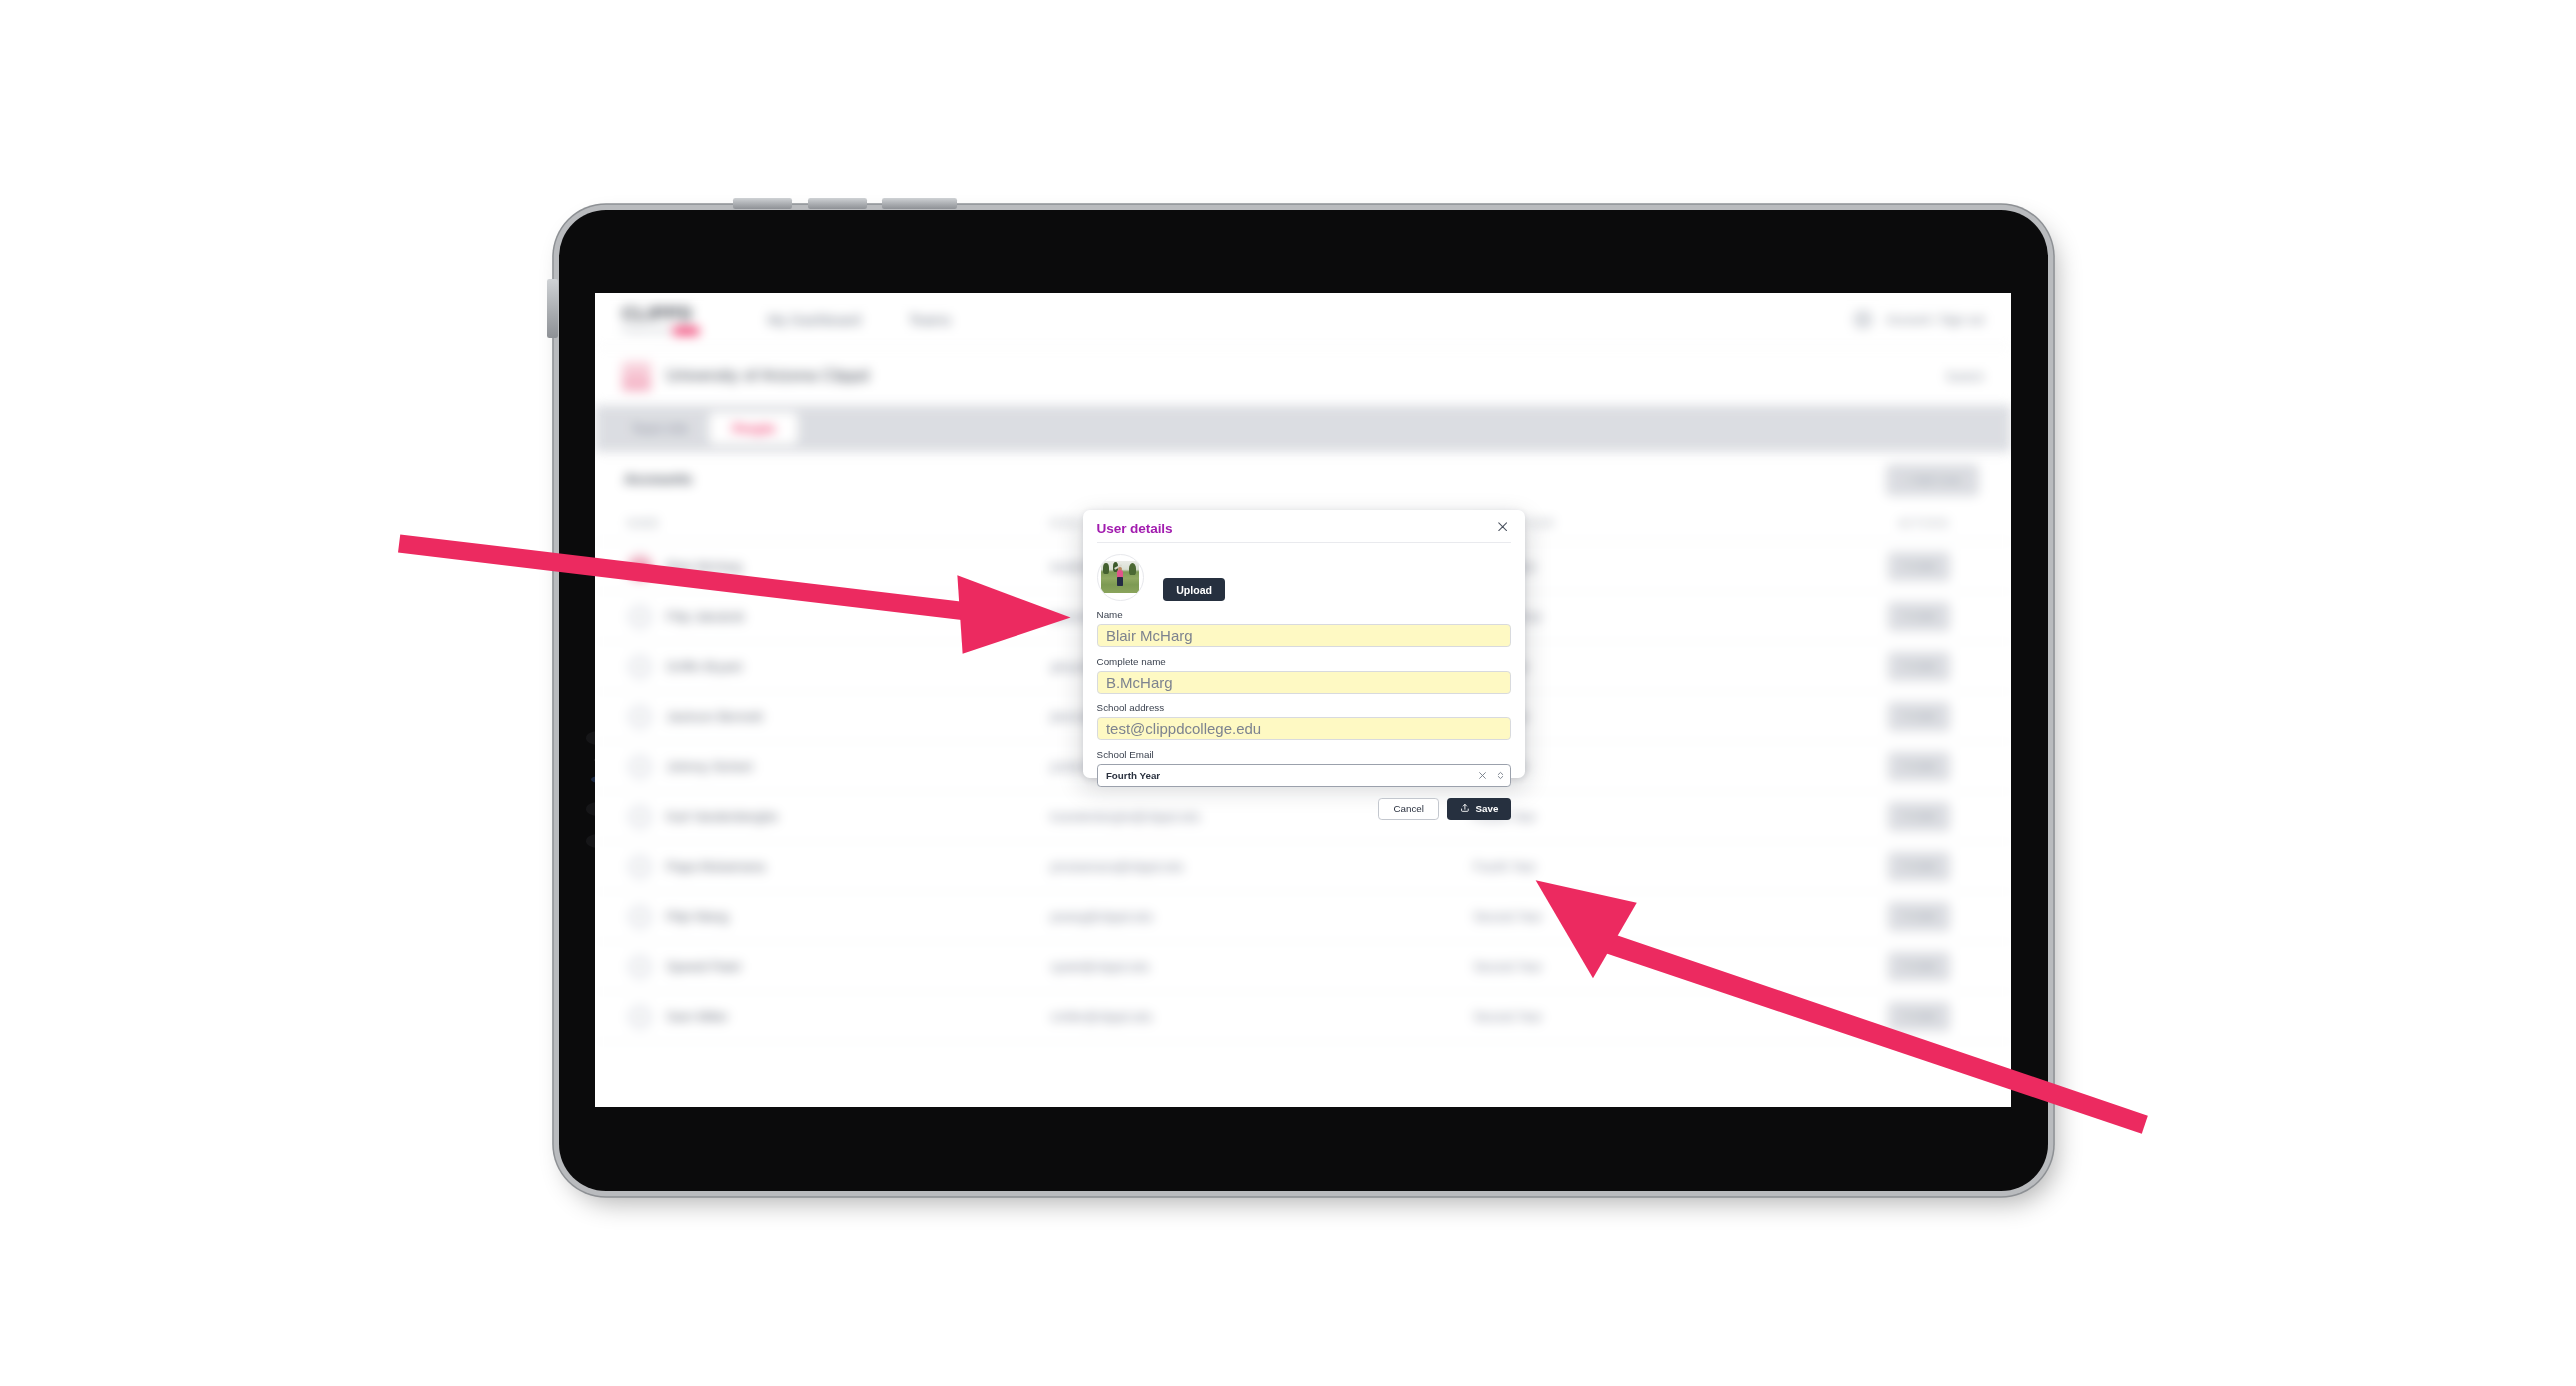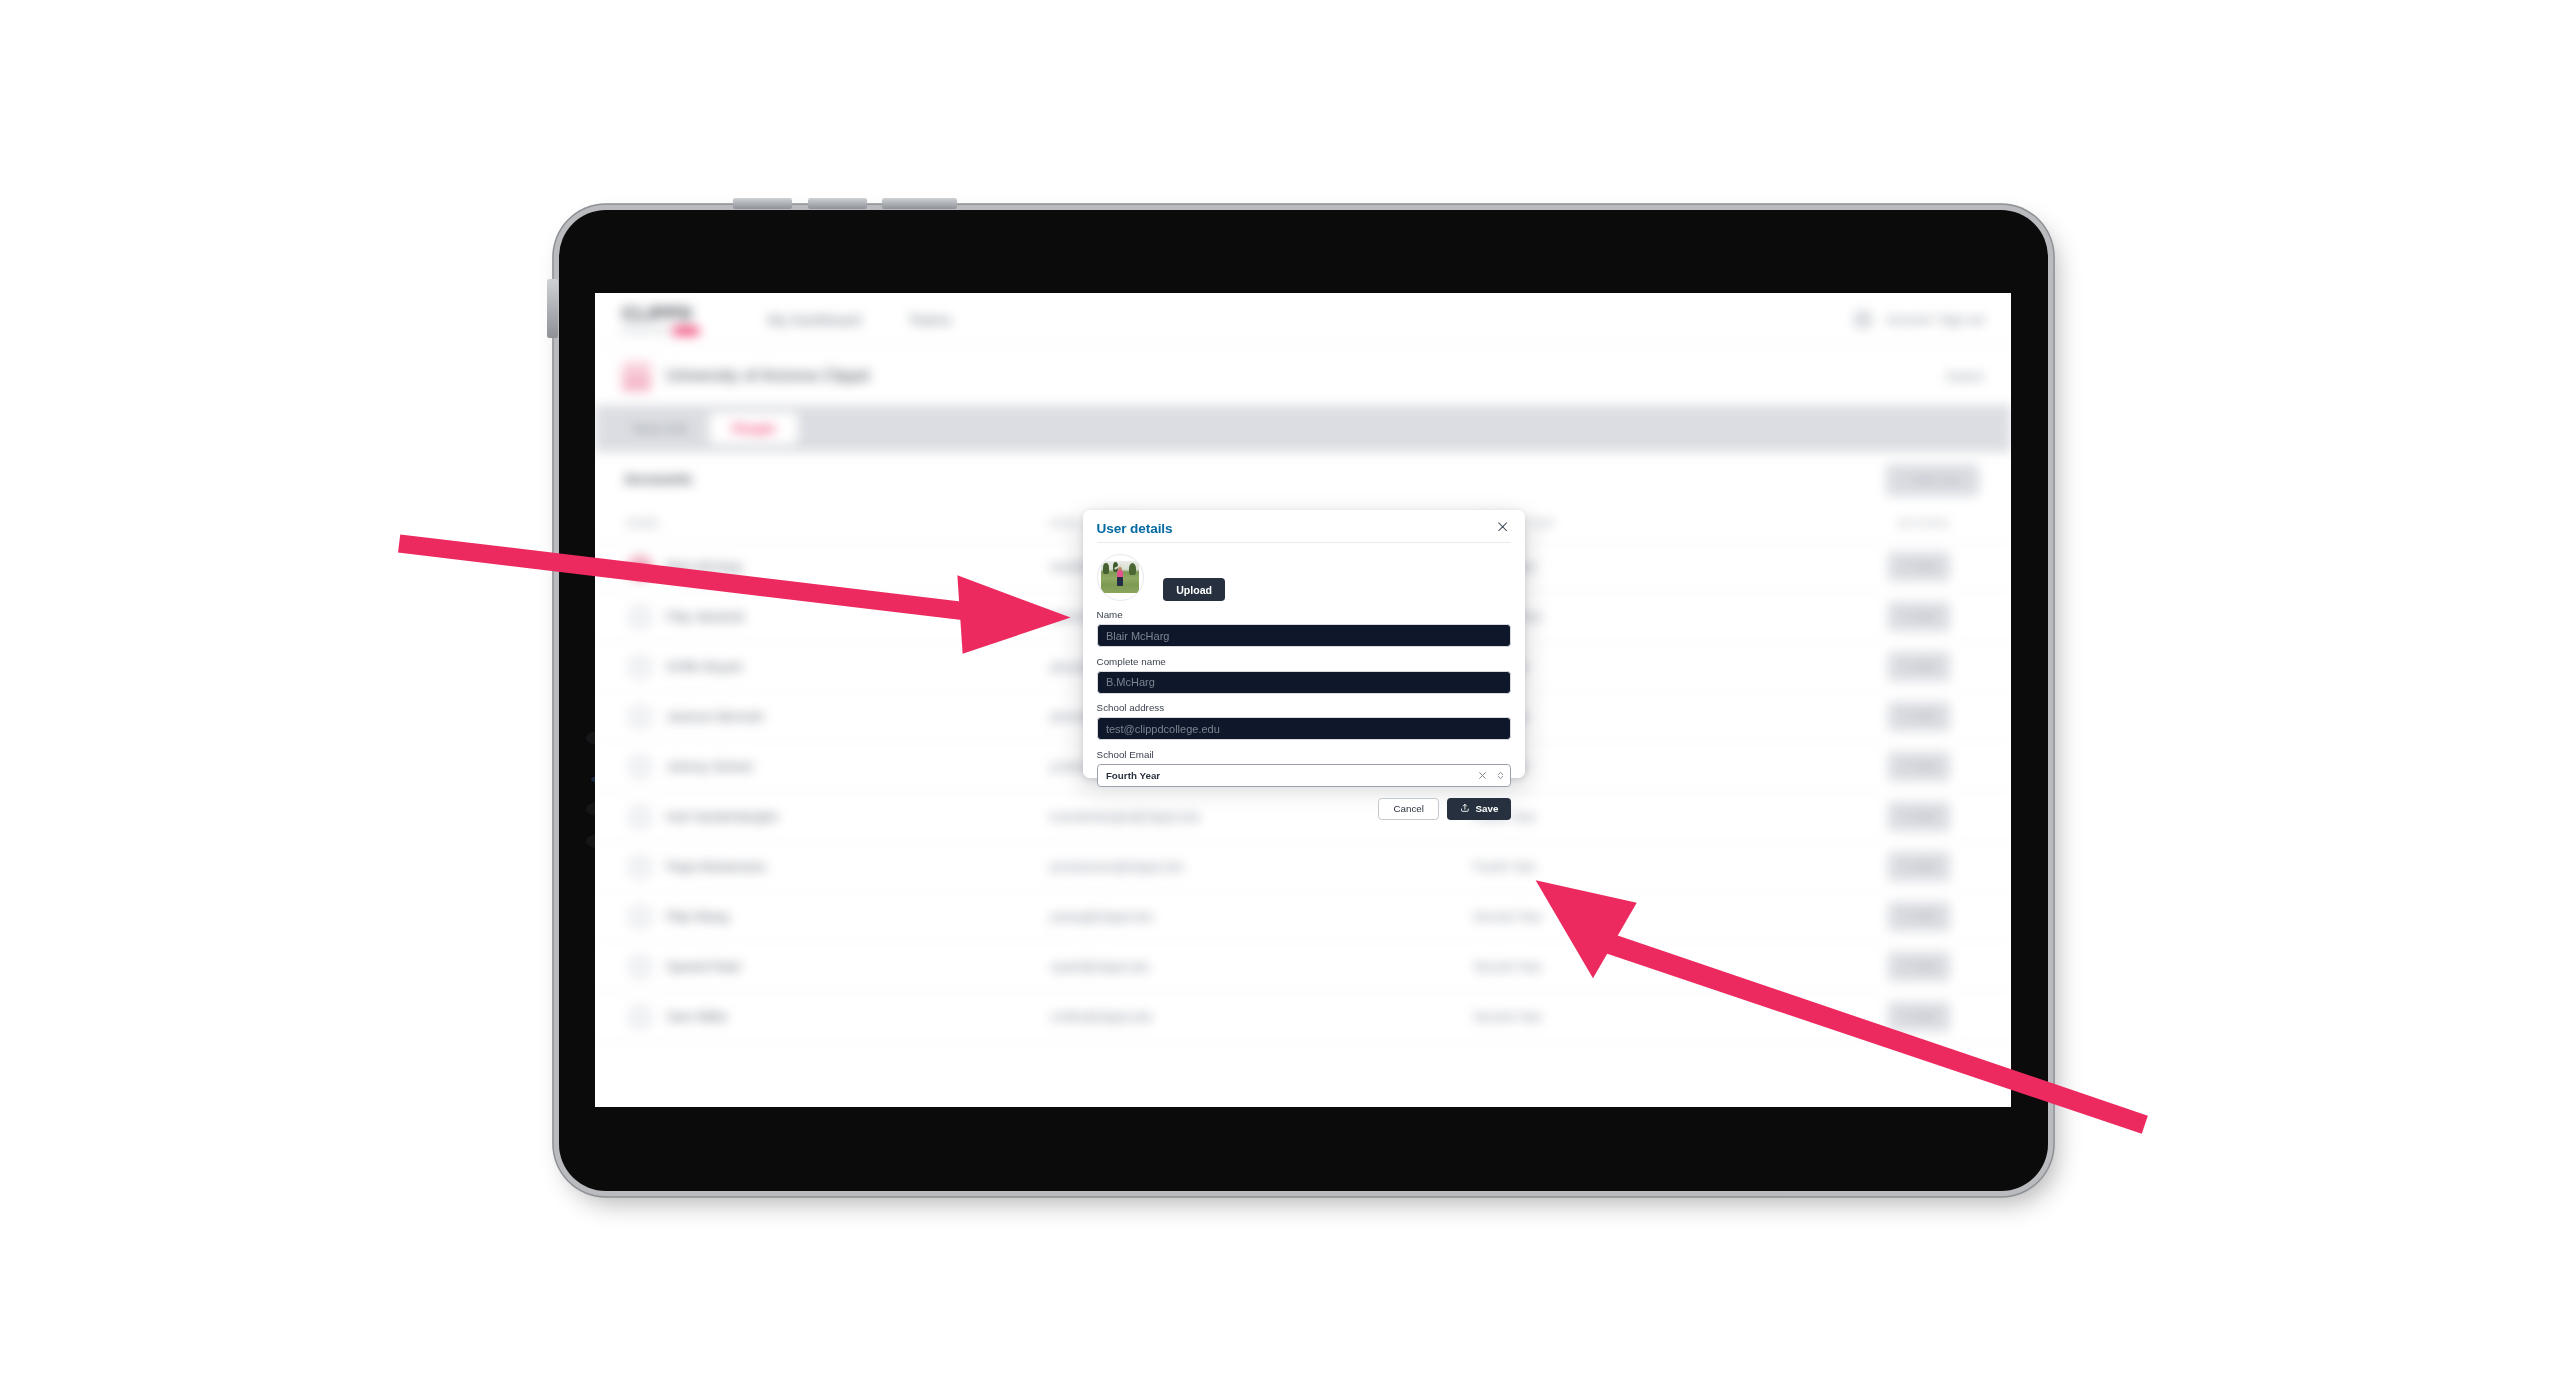--- a/index.html
+++ b/index.html
@@ -217,21 +217,21 @@
     border-radius: 6.8px;
     box-shadow: 0 9px 27px rgba(20,24,36,0.20), 0 1.5px 6px rgba(20,24,36,0.10);
     z-index: 30;
     padding: 10.6px 13.6px 12px 13.6px;
   }
   .modal-head {
     position: relative;
     padding-bottom: 6.8px;
     border-bottom: 0.8px solid #e9eaee;
   }
-  .modal-title { font-size: 13.6px; font-weight: 700; color: #0369a1; letter-spacing: -0.1px; }
+  .modal-title { font-size: 13.6px; font-weight: 700; color: #a21caf; letter-spacing: -0.1px; }
   .modal-close {
     position: absolute; right: 0; top: -2.3px;
     width: 16.6px; height: 16.6px;
     display: flex; align-items: center; justify-content: center;
     color: #4d5461;
   }
   .modal-close svg { width: 11.3px; height: 11.3px; }
 
   .avatar-row { display: flex; align-items: flex-end; margin-top: 10.6px; }
   .avatar {
@@ -281,23 +281,23 @@
     cursor: pointer;
   }
 
   .field { margin-top: 8.3px; }
   .field-label {
     font-size: 9.8px; color: #3b424f; margin-bottom: 3.8px; display: block;
   }
   .field-input {
     width: 100%; height: 23.4px;
     border: 0.8px solid #d8dade; border-radius: 3.8px;
-    background: #0f172a;
+    background: #fef9c3;
     font-family: "Liberation Sans", sans-serif;
-    font-size: 11px; color: #7d838f;
+    font-size: 15px; color: #7d838f;
     padding: 0 8.3px;
     outline: none;
   }
   .field-input::placeholder { color: #9aa0ab; }
 
   .select-wrap { position: relative; }
   .select-box {
     width: 100%; height: 23.4px;
     border: 0.8px solid #9ba1ac; border-radius: 3.8px;
     background: #ffffff;

